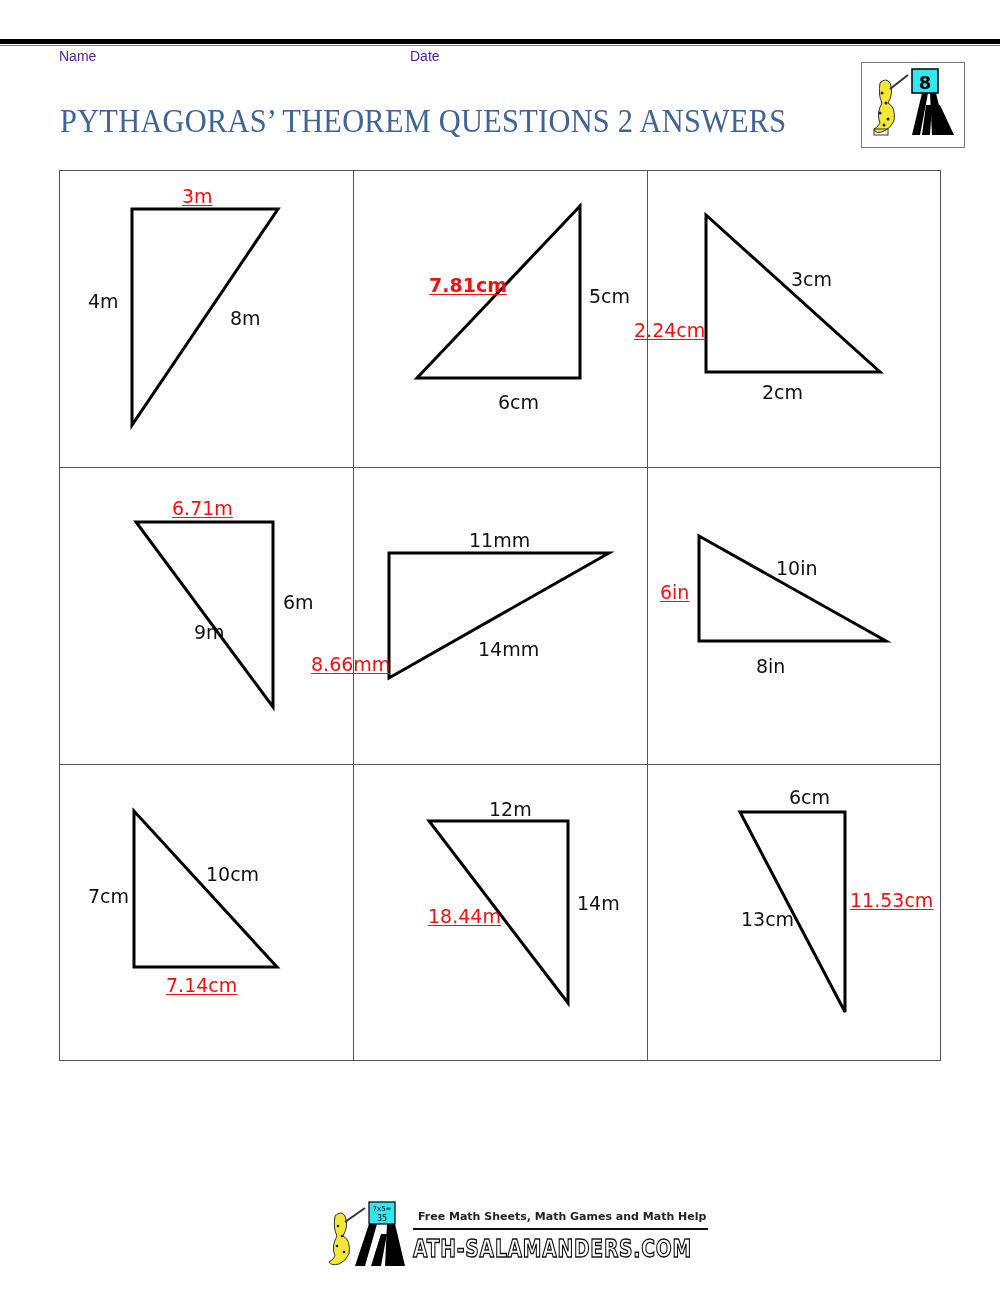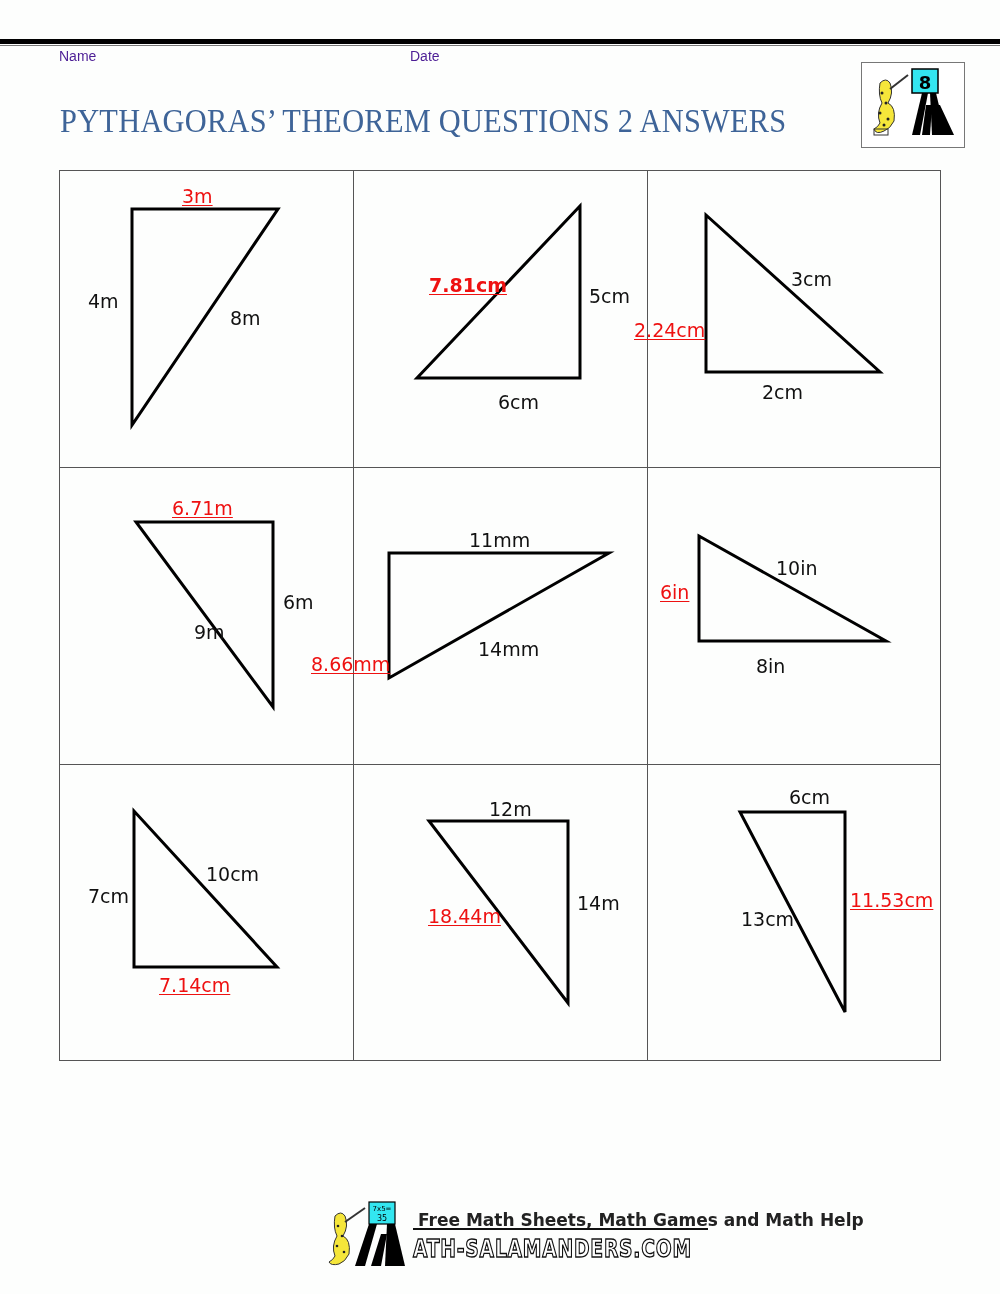--- a/index.html
+++ b/index.html
@@ -9,21 +9,21 @@
   .label-sm { position: absolute; top: 48px; font-family: Liberation Sans, sans-serif; font-size: 14px; color: #4c1d95; }
   .title { position: absolute; left: 60px; top: 103px; font-family: "Liberation Serif", serif; font-size: 33px; color: #3e6498; letter-spacing: 0.3px; transform: scaleX(0.92); transform-origin: left top; white-space: nowrap; }
   .logo-box { position: absolute; left: 861px; top: 62px; width: 102px; height: 84px; border: 1px solid #777; background: #fff; }
   .grid { position: absolute; left: 59px; top: 170px; width: 882px; height: 891px; border: 1px solid #555; box-sizing: border-box; }
   .vline { position: absolute; top: 170px; width: 1px; height: 891px; background: #555; }
   .hline { position: absolute; left: 59px; width: 882px; height: 1px; background: #555; }
   svg.tri { position: absolute; left: 0; top: 0; width: 1000px; height: 1294px; pointer-events: none; }
   .lbl { position: absolute; font-family: "DejaVu Sans", sans-serif; font-size: 19px; color: #111; white-space: nowrap; line-height: 1; }
   .ans { color: #ee1111; text-decoration: underline; text-underline-offset: 2px; }
   .footer { position: absolute; left: 325px; top: 1200px; width: 390px; height: 70px; }
-  .footer-tag { position: absolute; left: 93px; top: 10px; font-family: "DejaVu Sans", sans-serif; font-size: 17px; font-weight: bold; color: #222; white-space: nowrap; }
+  .footer-tag { position: absolute; left: 93px; top: 10px; font-family: "DejaVu Sans", sans-serif; font-size: 11px; font-weight: bold; color: #222; white-space: nowrap; }
   .footer-rule { position: absolute; left: 88px; top: 28px; width: 295px; height: 2px; background: #111; }
   .footer-site { position: absolute; left: 88px; top: 35px; font-family: "DejaVu Sans", sans-serif; font-size: 24px; font-weight: bold; color: #fff; -webkit-text-stroke: 1.4px #111; letter-spacing: 1px; white-space: nowrap; transform: scaleX(0.78); transform-origin: left top; }
 </style>
 </head>
 <body>
 
 <div class="topbar1"></div>
 <div class="topbar2"></div>
 
 <div class="label-sm" style="left:59px;">Name</div>
@@ -89,21 +89,21 @@
 <div class="lbl" style="left:469px;top:531px;">11mm</div>
 <div class="lbl ans" style="left:311px;top:631px;margin-top:24px;">8.66mm</div>
 <div class="lbl" style="left:478px;top:640px;">14mm</div>
 
 <div class="lbl" style="left:776px;top:559px;">10in</div>
 <div class="lbl ans" style="left:660px;top:583px;text-decoration:underline;">6in</div>
 <div class="lbl" style="left:756px;top:657px;">8in</div>
 
 <div class="lbl" style="left:88px;top:887px;">7cm</div>
 <div class="lbl" style="left:206px;top:865px;">10cm</div>
-<div class="lbl ans" style="left:159px;top:976px;text-align:right;">7.14cm</div>
+<div class="lbl ans" style="left:166px;top:976px;text-align:right;">7.14cm</div>
 
 <div class="lbl" style="left:489px;top:800px;">12m</div>
 <div class="lbl ans" style="left:428px;top:907px;text-decoration:underline;">18.44m</div>
 <div class="lbl" style="left:577px;top:894px;">14m</div>
 
 <div class="lbl" style="left:789px;top:788px;">6cm</div>
 <div class="lbl" style="left:741px;top:910px;">13cm</div>
 <div class="lbl ans" style="left:850px;top:891px;">11.53cm</div>
 
 <div class="footer">

